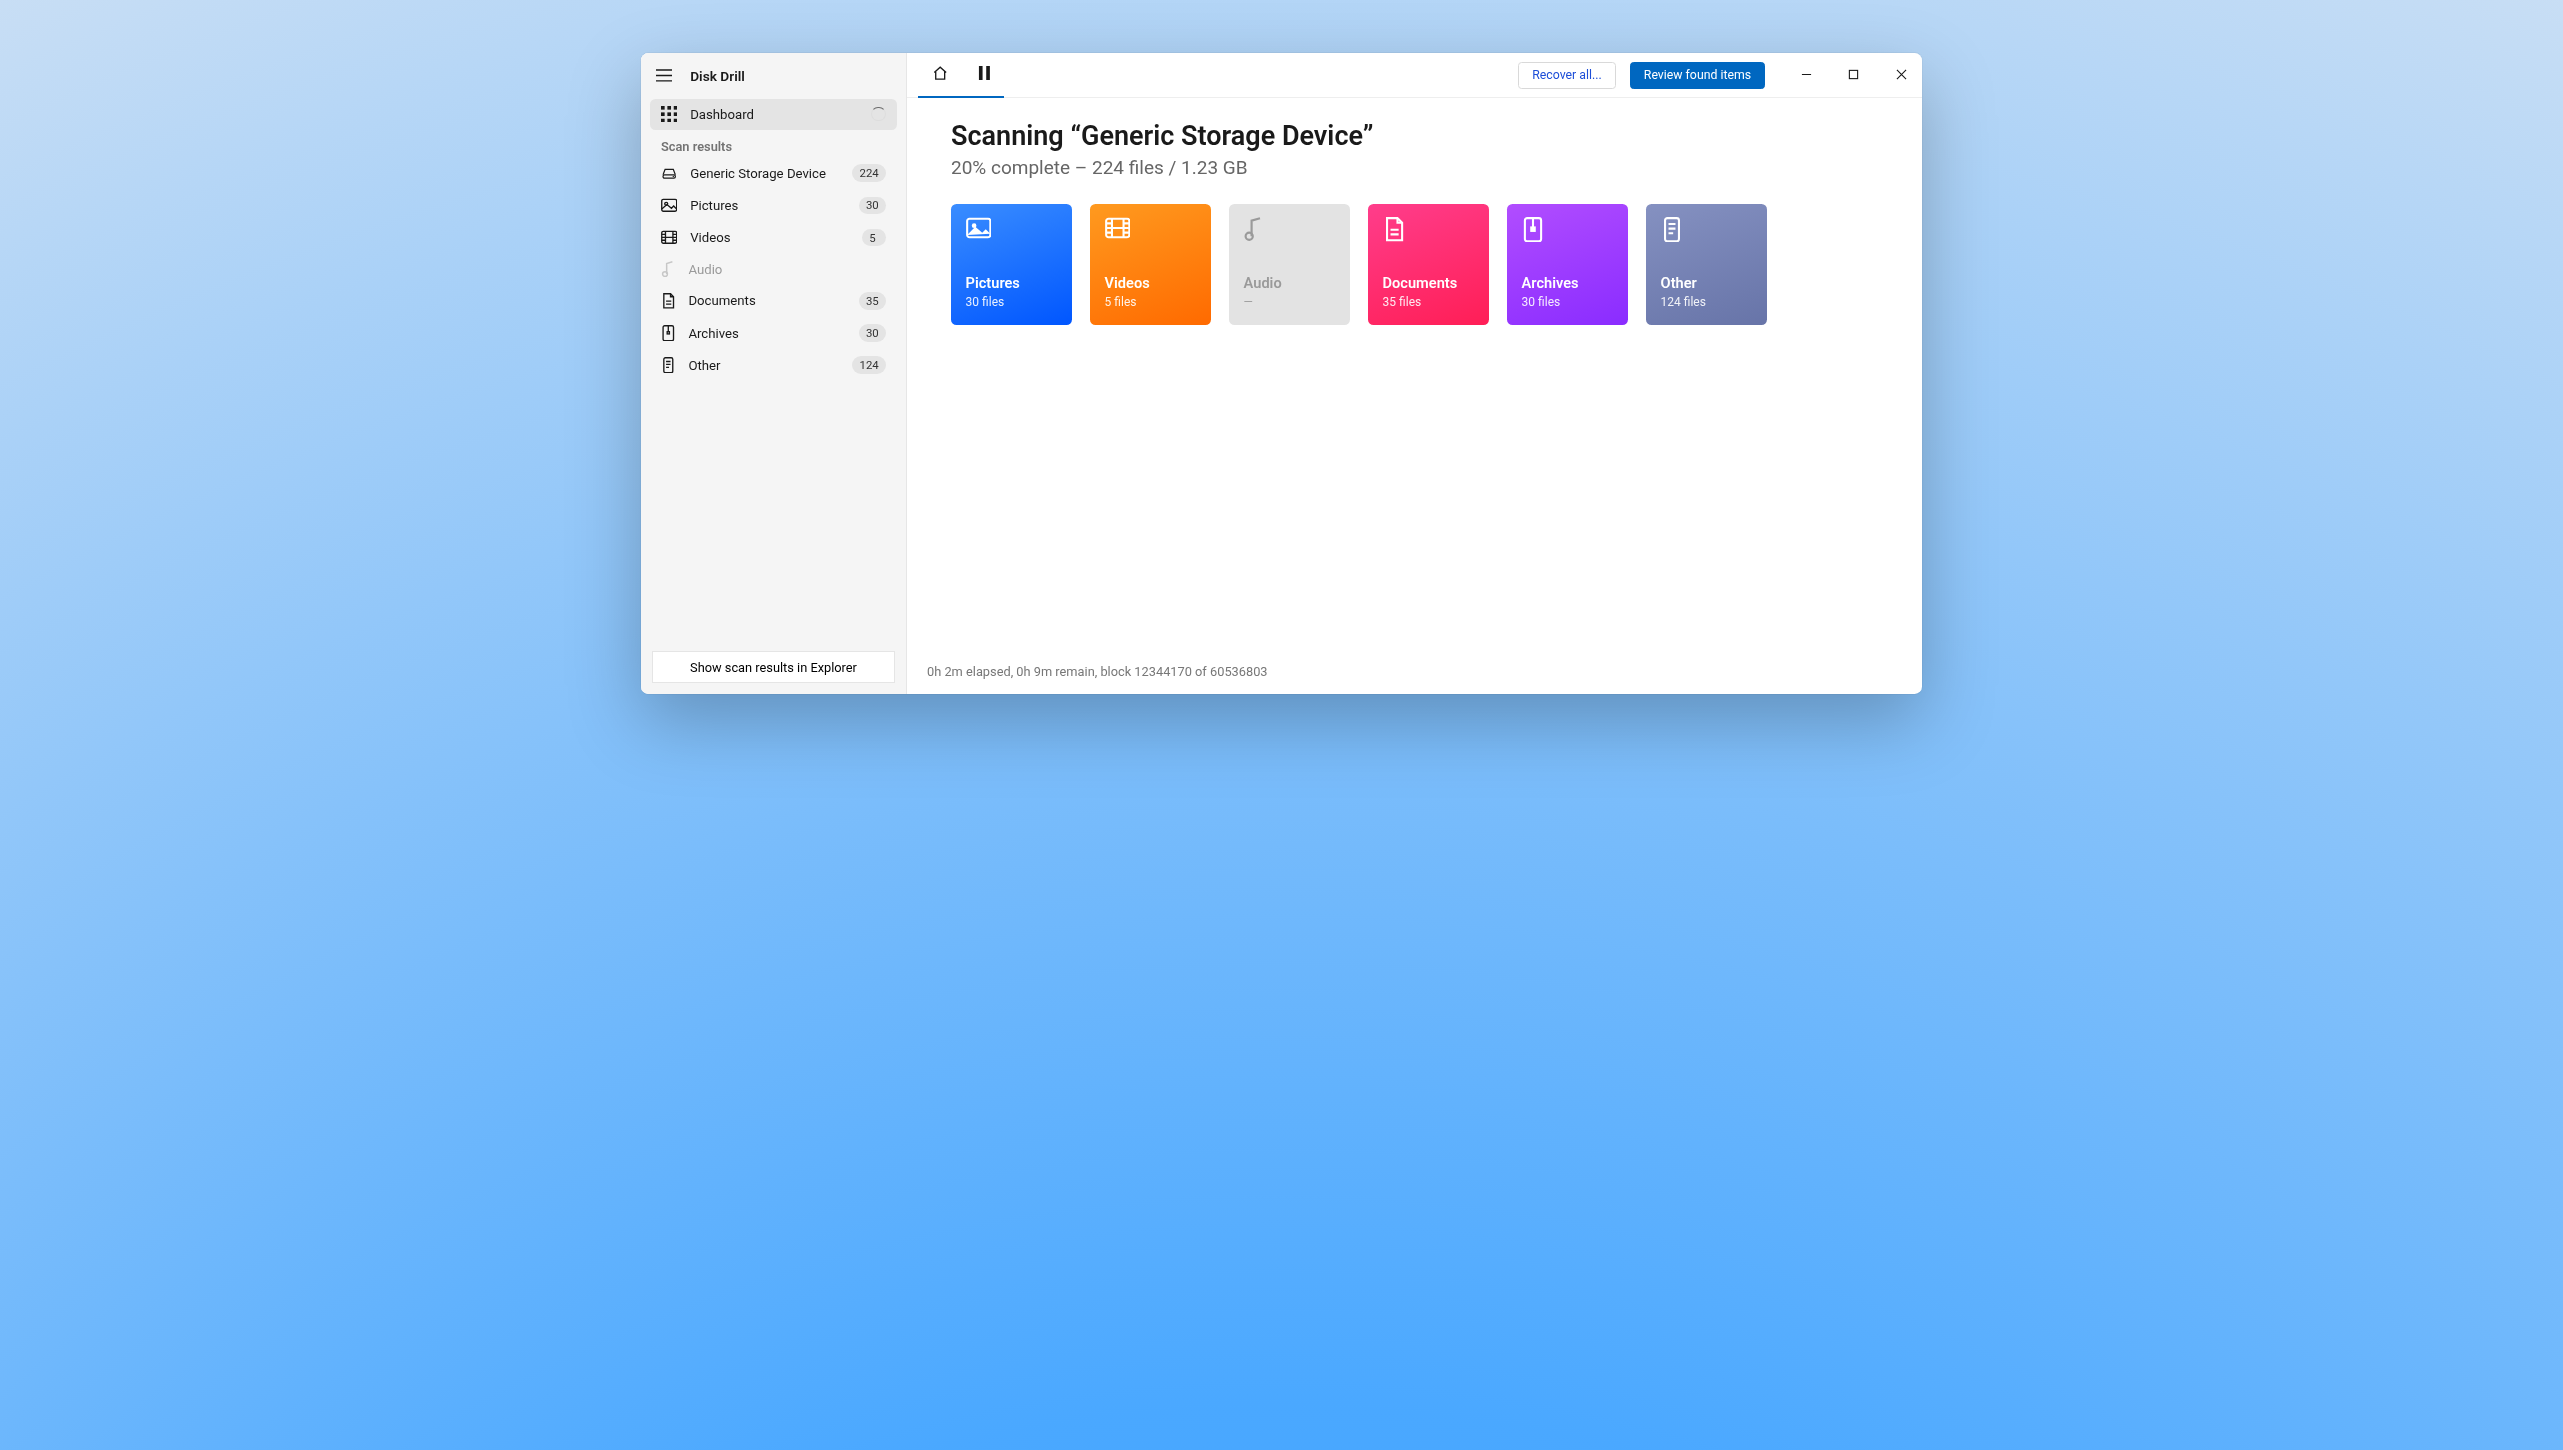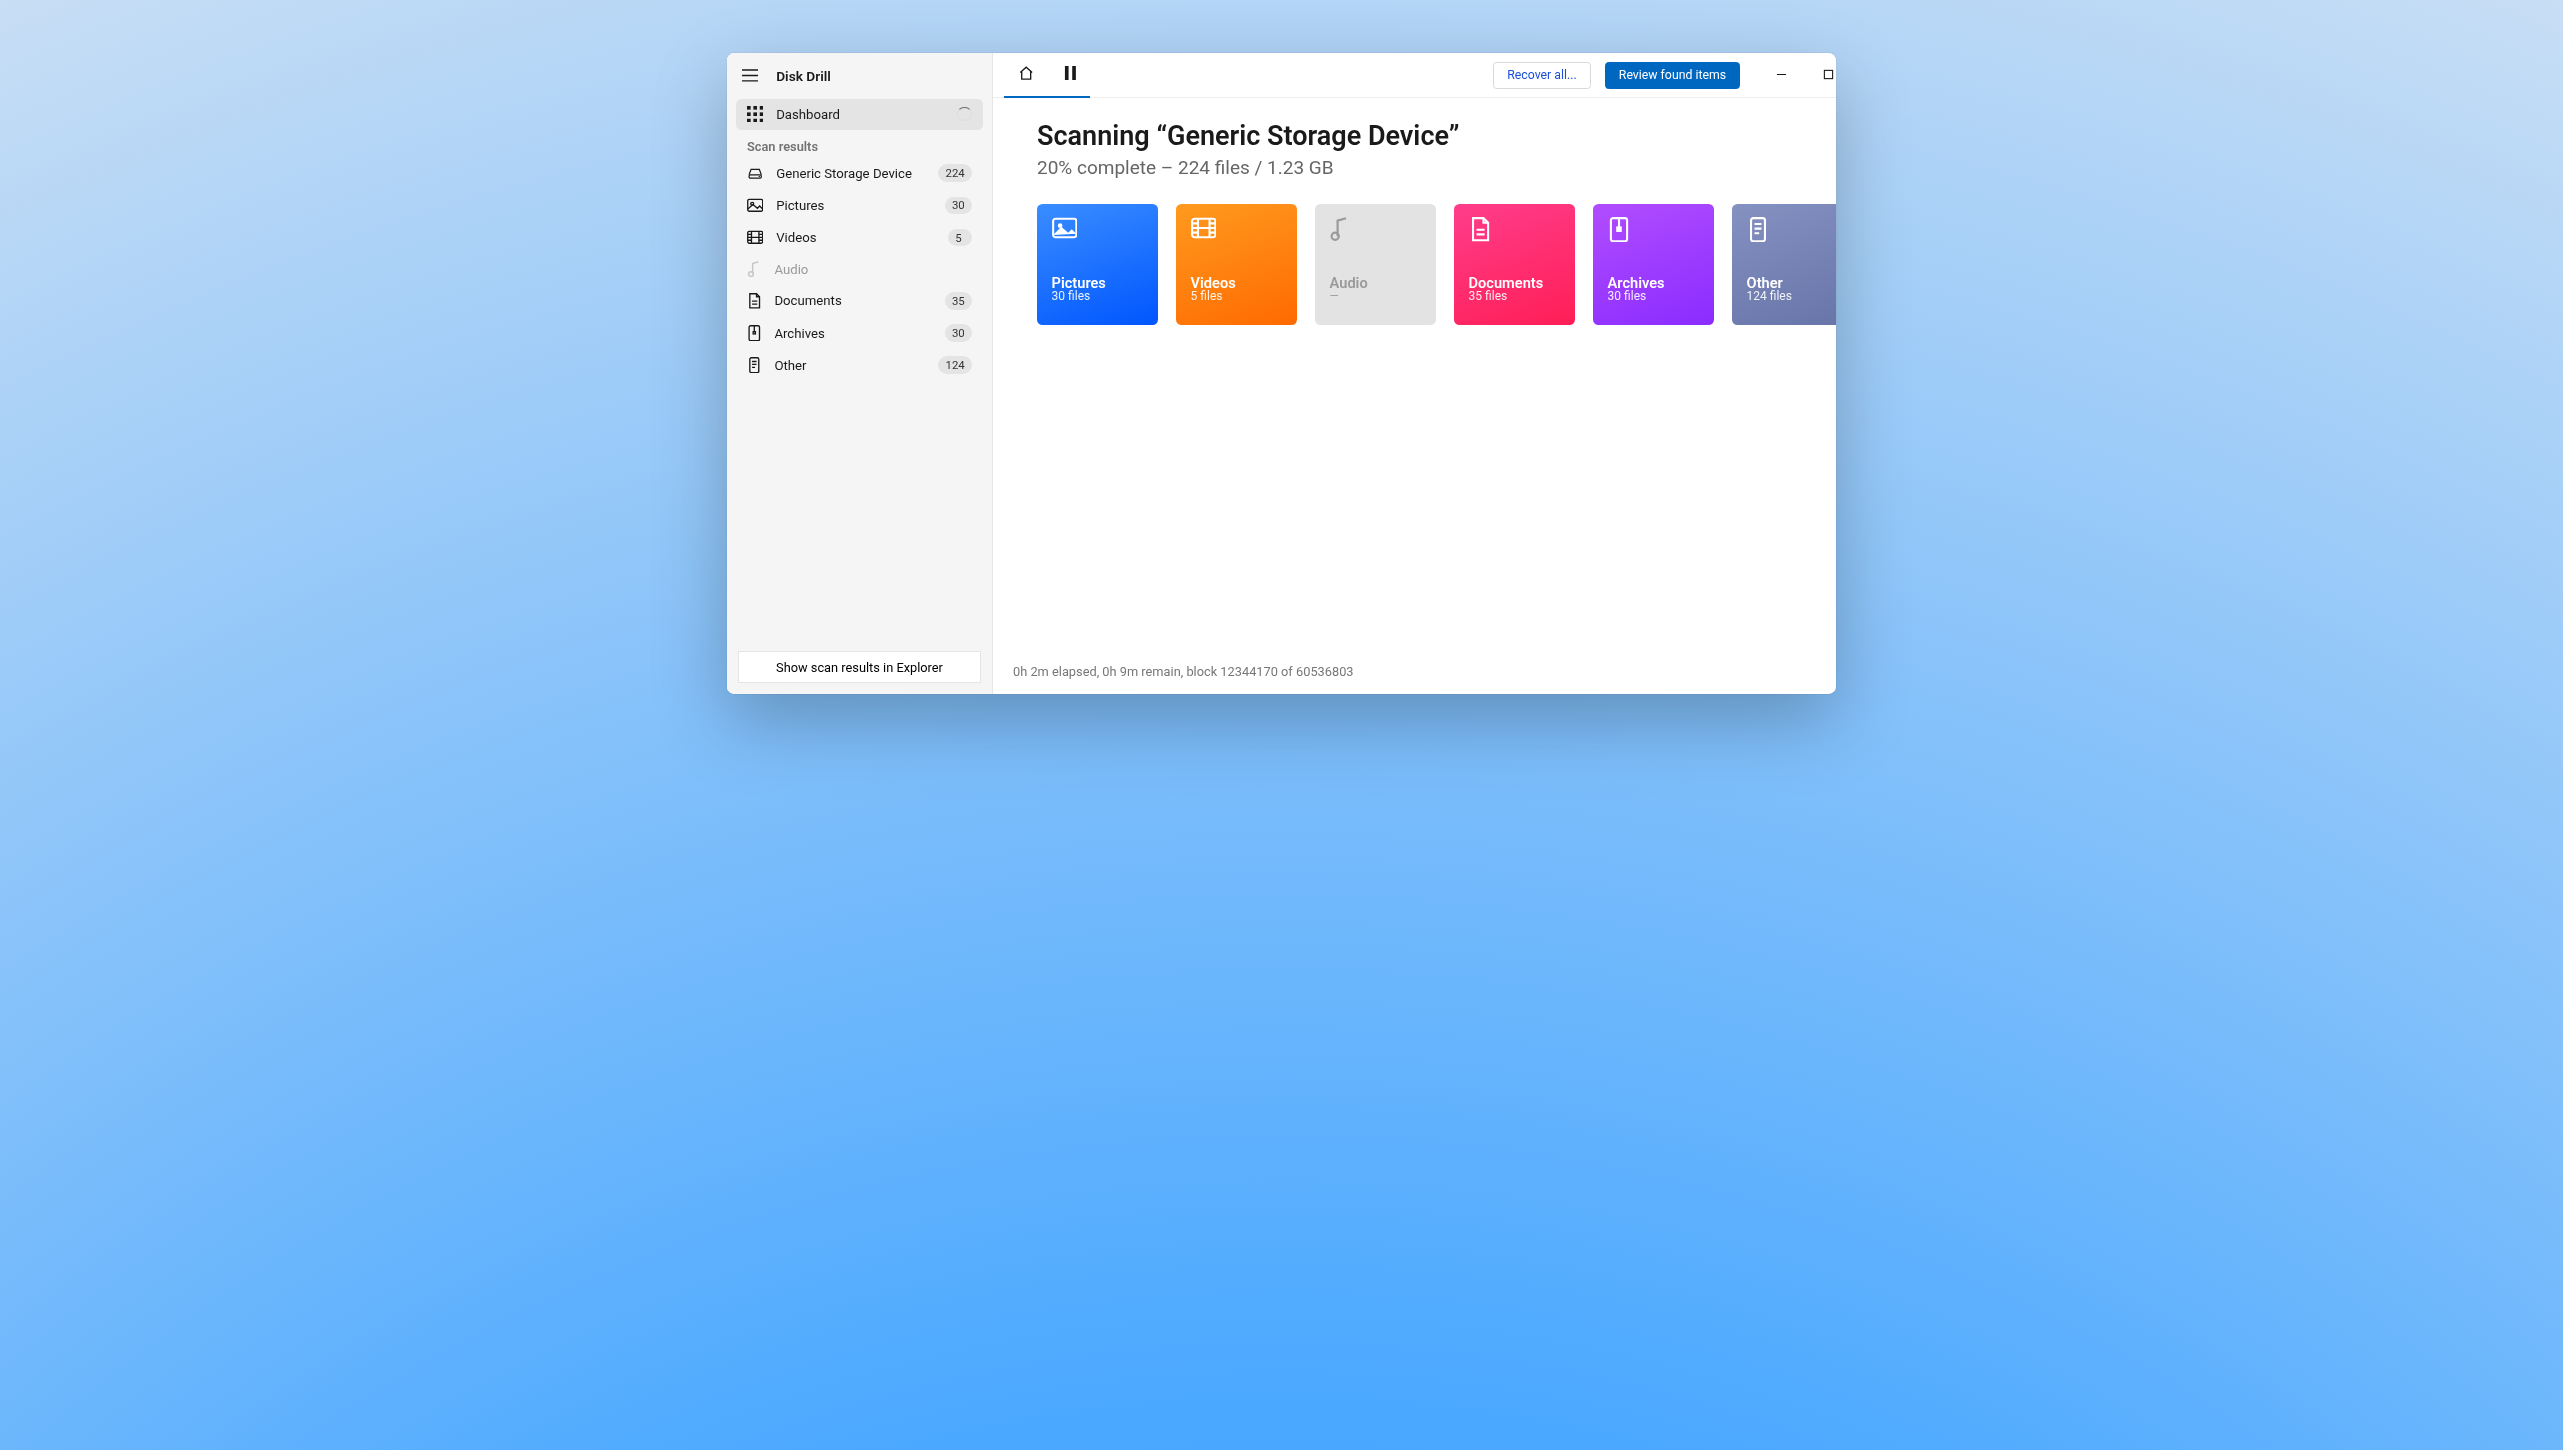--- a/index.html
+++ b/index.html
@@ -6,21 +6,21 @@
   html, body { width: 100%; height: 100%; }
   body {
     background: radial-gradient(ellipse at 50% 120%, #1e90ff 0%, #1e90ff 10%, #bcd7ef 60%, #d3e3f3 100%);
     display: flex; align-items: flex-start; justify-content: center;
     overflow: hidden;
   }
   
   .bg-wave { position: fixed; width: 180%; height: 180%; left: -40%; top: -20%; pointer-events: none; z-index: 0; }
   .window {
     position: relative;
-    width: 1109px; height: 641px;
+    width: 1281px; height: 641px;
     margin-top: 53px;
     background: #fff;
     border-radius: 7.3px;
     box-shadow: 0 27px 73px rgba(0,0,0,.25), 0 0 0 0.9px rgba(0,0,0,.04);
     display: grid;
     grid-template-columns: 266px 1fr;
     grid-template-rows: 1fr;
     overflow: hidden;
     z-index: 1;
   }
@@ -103,21 +103,21 @@
   .h2 { font-size:19px; color:#666; margin-top:3.6px; }
 
   .cards { display:flex; gap:18px; margin-top:25.5px; }
   .card {
     width:121px; height:121px; border-radius:5.5px;
     padding:12.8px 14.6px; color:#fff; position:relative; cursor:pointer;
     overflow:hidden;
   }
   .card .cicn { width:24px; height:24px; }
   .card .ctitle { position:absolute; bottom:33px; left:14.6px; font-weight:600; font-size:14.6px; }
-  .card .csub { position:absolute; bottom:22px; left:14.6px; font-size:12px; opacity:.9; }
+  .card .csub { position:absolute; bottom:16px; left:14.6px; font-size:12px; opacity:.9; }
   .card.pictures  { background: linear-gradient(160deg,#3a8dff 0%,#0056ff 100%); }
   .card.videos    { background: linear-gradient(160deg,#ff9a1f 0%,#ff6a00 100%); }
   .card.audio     { background:#e3e3e3; color:#9a9a9a; }
   .card.documents { background: linear-gradient(160deg,#ff3d8b 0%,#ff1e56 100%); }
   .card.archives  { background: linear-gradient(160deg,#b14dff 0%,#8a2cff 100%); }
   .card.other     { background: linear-gradient(160deg,#8591c1 0%,#6774a8 100%); }
 
   .status-line {
     color:#777; font-size:12.8px;
     padding: 0 44px 14.6px 20px;

